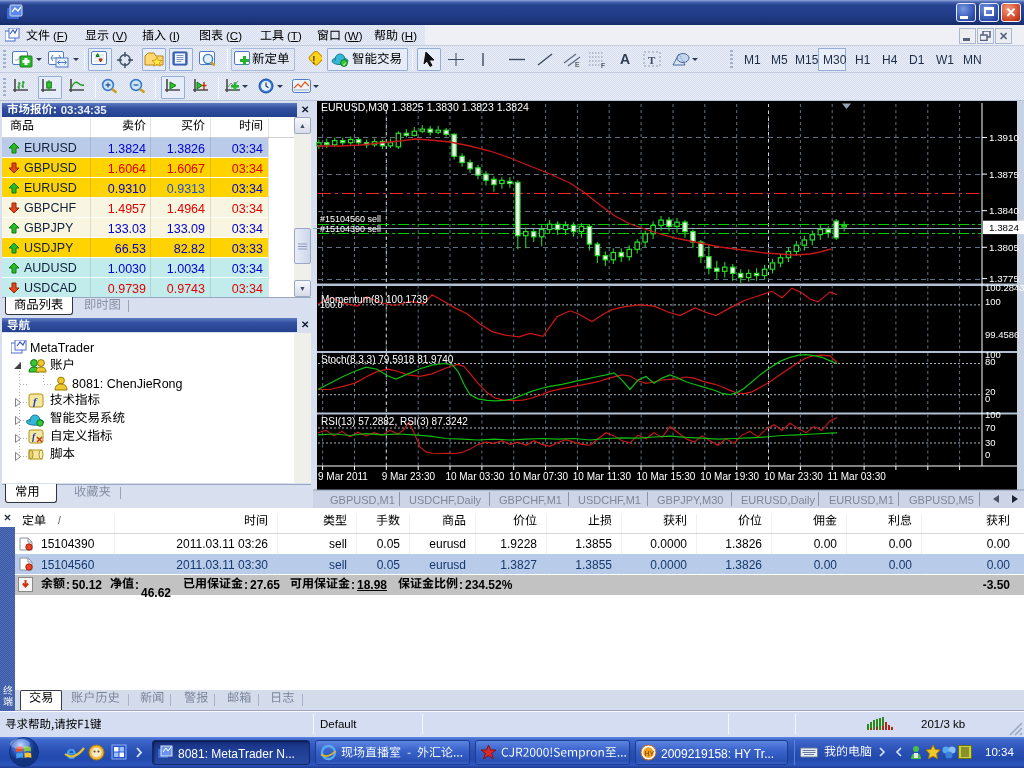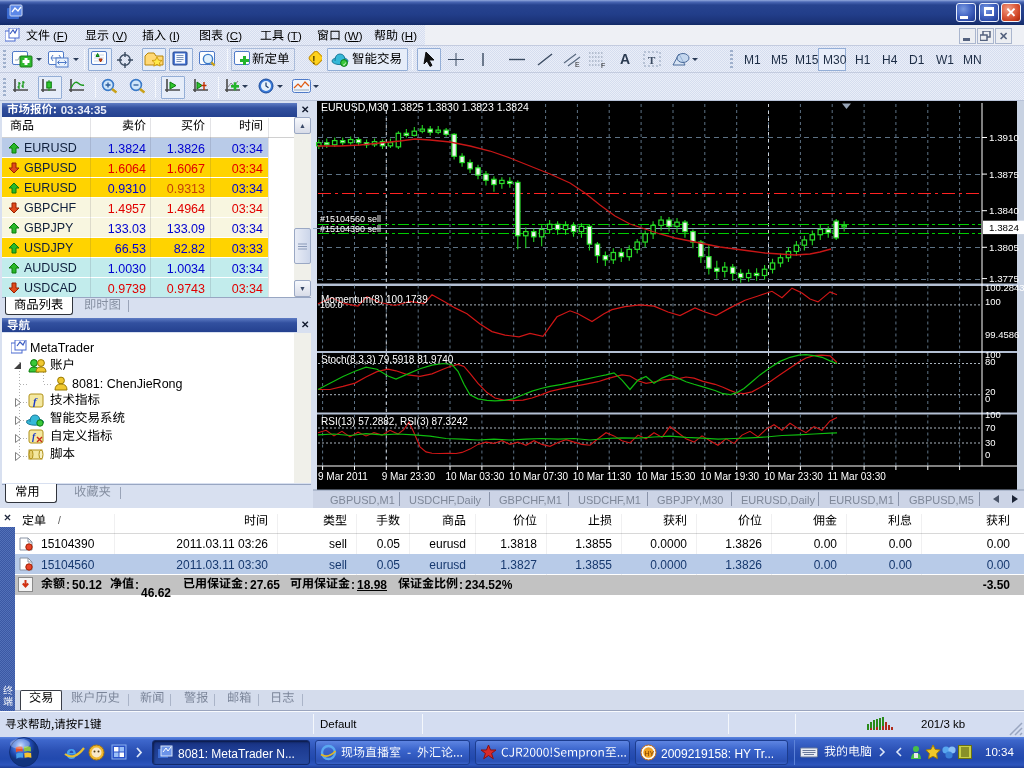--- a/index.html
+++ b/index.html
@@ -466,21 +466,21 @@
 <div style="position:absolute;left:24.0px;top:161.0px;font:normal 12.5px 'Liberation Sans', sans-serif;color:#10203e;white-space:pre;">GBPUSD</div>
 <div style="position:absolute;right:878.0px;top:161.5px;font:normal 12.5px 'Liberation Sans', sans-serif;color:#e00000;white-space:pre;">1.6064</div>
 <div style="position:absolute;right:819.0px;top:161.5px;font:normal 12.5px 'Liberation Sans', sans-serif;color:#e00000;white-space:pre;">1.6067</div>
 <div style="position:absolute;right:761.0px;top:161.5px;font:normal 12.5px 'Liberation Sans', sans-serif;color:#e00000;white-space:pre;">03:34</div>
 <div style="position:absolute;left:2px;top:178px;width:266px;height:19px;background:#ffd300"></div>
 <svg style="position:absolute;left:8px;top:182px" width="12" height="12">
       <path d="M6 1l5 5h-3v5H4V6H1z" fill="#2ab82a" stroke="#0a7a0a"></path>
     </svg>
 <div style="position:absolute;left:24.0px;top:181.0px;font:normal 12.5px 'Liberation Sans', sans-serif;color:#10203e;white-space:pre;">EURUSD</div>
 <div style="position:absolute;right:878.0px;top:181.5px;font:normal 12.5px 'Liberation Sans', sans-serif;color:#0000d0;white-space:pre;">0.9310</div>
-<div style="position:absolute;right:819.0px;top:181.5px;font:normal 12.5px 'Liberation Sans', sans-serif;color:#c2410c;white-space:pre;">0.9313</div>
+<div style="position:absolute;right:819.0px;top:181.5px;font:normal 12.5px 'Liberation Sans', sans-serif;color:#1d4ed8;white-space:pre;">0.9313</div>
 <div style="position:absolute;right:761.0px;top:181.5px;font:normal 12.5px 'Liberation Sans', sans-serif;color:#0000d0;white-space:pre;">03:34</div>
 <div style="position:absolute;left:2px;top:198px;width:266px;height:19px;background:#f8f6e0"></div>
 <svg style="position:absolute;left:8px;top:202px" width="12" height="12">
       <path d="M6 11l5-5h-3V1H4v5H1z" fill="#e04a1a" stroke="#992200"></path>
     </svg>
 <div style="position:absolute;left:24.0px;top:201.0px;font:normal 12.5px 'Liberation Sans', sans-serif;color:#10203e;white-space:pre;">GBPCHF</div>
 <div style="position:absolute;right:878.0px;top:201.5px;font:normal 12.5px 'Liberation Sans', sans-serif;color:#e00000;white-space:pre;">1.4957</div>
 <div style="position:absolute;right:819.0px;top:201.5px;font:normal 12.5px 'Liberation Sans', sans-serif;color:#e00000;white-space:pre;">1.4964</div>
 <div style="position:absolute;right:761.0px;top:201.5px;font:normal 12.5px 'Liberation Sans', sans-serif;color:#e00000;white-space:pre;">03:34</div>
 <div style="position:absolute;left:2px;top:218px;width:266px;height:19px;background:#f8f6e0"></div>
@@ -1044,21 +1044,21 @@
 <svg style="position:absolute;left:19px;top:536.5px" width="14" height="14">
       <path d="M1 1h8l4 4v8H1z" fill="#fff" stroke="#8a94a4"></path>
       <path d="M9 1v4h4" fill="none" stroke="#8a94a4"></path>
       <circle cx="10" cy="10" r="3.2" fill="#e8442a" stroke="#a02000"></circle>
     </svg>
 <div style="position:absolute;left:41.0px;top:537.0px;font:normal 12.0px 'Liberation Sans', sans-serif;color:#000;white-space:pre;">15104390</div>
 <div style="position:absolute;right:756.0px;top:537.0px;font:normal 12.0px 'Liberation Sans', sans-serif;color:#000;white-space:pre;">2011.03.11 03:26</div>
 <div style="position:absolute;right:677.0px;top:537.0px;font:normal 12.0px 'Liberation Sans', sans-serif;color:#000;white-space:pre;">sell</div>
 <div style="position:absolute;right:624.0px;top:537.0px;font:normal 12.0px 'Liberation Sans', sans-serif;color:#000;white-space:pre;">0.05</div>
 <div style="position:absolute;right:558.0px;top:537.0px;font:normal 12.0px 'Liberation Sans', sans-serif;color:#000;white-space:pre;">eurusd</div>
-<div style="position:absolute;right:487.0px;top:537.0px;font:normal 12.0px 'Liberation Sans', sans-serif;color:#000;white-space:pre;">1.3818</div>
+<div style="position:absolute;right:487.0px;top:537.0px;font:normal 12.0px 'Liberation Sans', sans-serif;color:#000;white-space:pre;">1.9228</div>
 <div style="position:absolute;right:412.0px;top:537.0px;font:normal 12.0px 'Liberation Sans', sans-serif;color:#000;white-space:pre;">1.3855</div>
 <div style="position:absolute;right:337.0px;top:537.0px;font:normal 12.0px 'Liberation Sans', sans-serif;color:#000;white-space:pre;">0.0000</div>
 <div style="position:absolute;right:262.0px;top:537.0px;font:normal 12.0px 'Liberation Sans', sans-serif;color:#000;white-space:pre;">1.3826</div>
 <div style="position:absolute;right:187.0px;top:537.0px;font:normal 12.0px 'Liberation Sans', sans-serif;color:#000;white-space:pre;">0.00</div>
 <div style="position:absolute;right:112.0px;top:537.0px;font:normal 12.0px 'Liberation Sans', sans-serif;color:#000;white-space:pre;">0.00</div>
 <div style="position:absolute;right:14.0px;top:537.0px;font:normal 12.0px 'Liberation Sans', sans-serif;color:#000;white-space:pre;">0.00</div>
 <div style="position:absolute;left:15px;top:554px;width:1009px;height:20px;background:#b8cbe8"></div>
 <svg style="position:absolute;left:19px;top:557px" width="14" height="14">
       <path d="M1 1h8l4 4v8H1z" fill="#fff" stroke="#8a94a4"></path>
       <path d="M9 1v4h4" fill="none" stroke="#8a94a4"></path>

